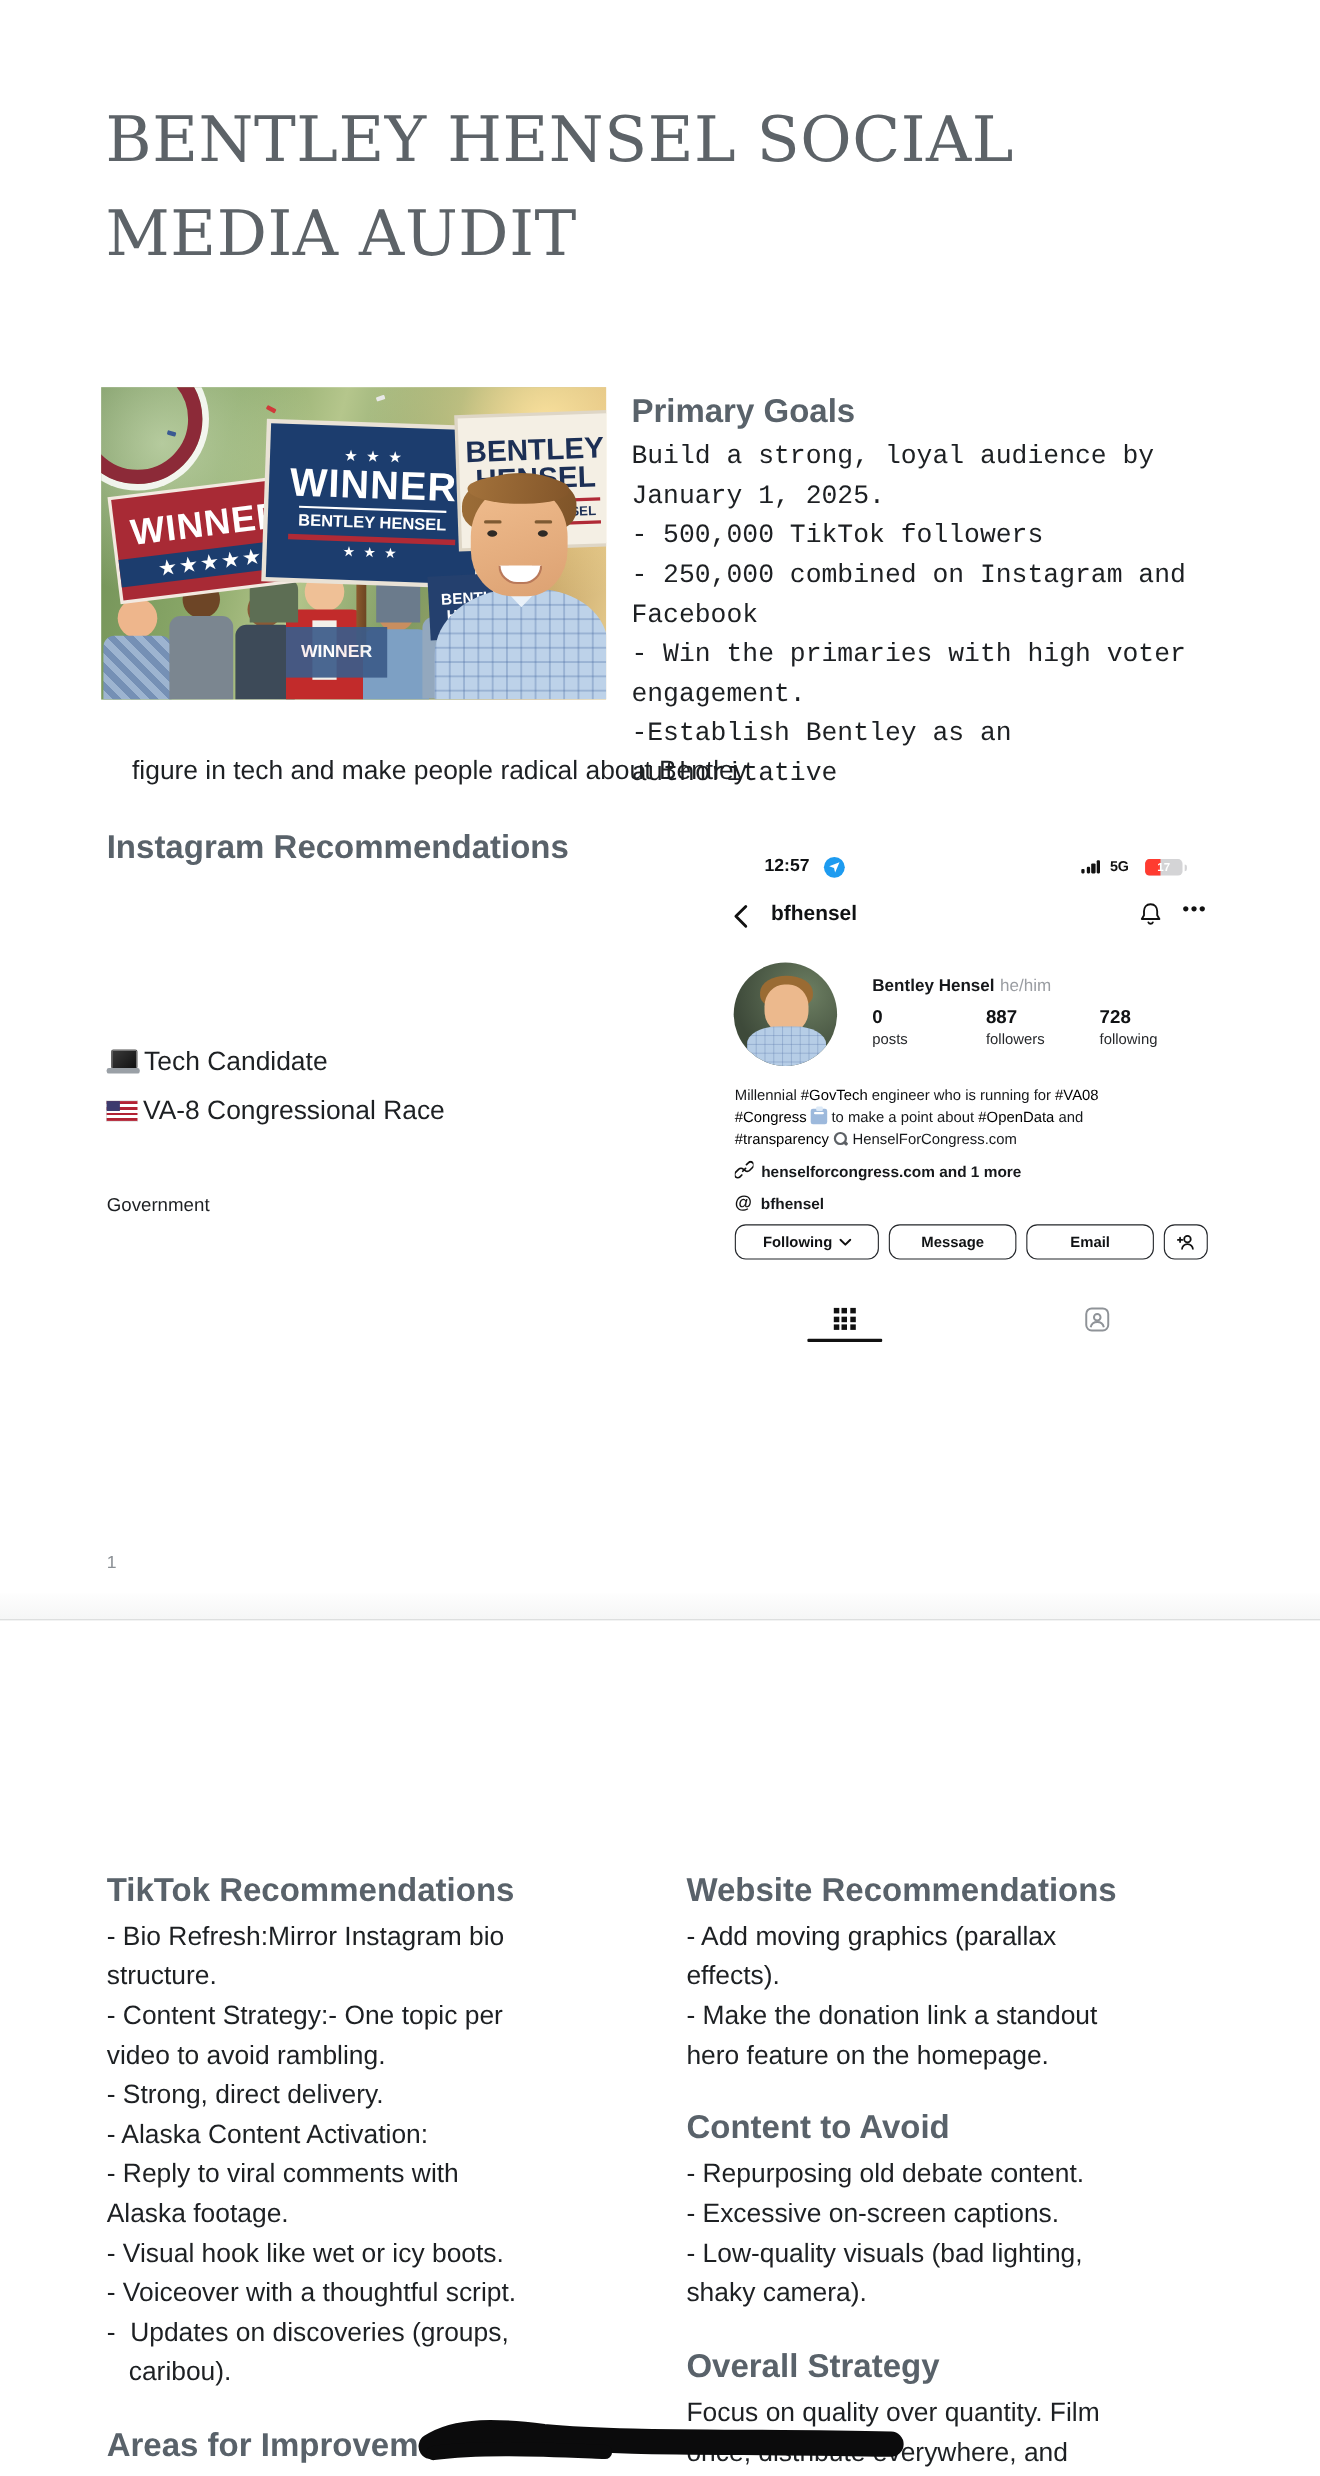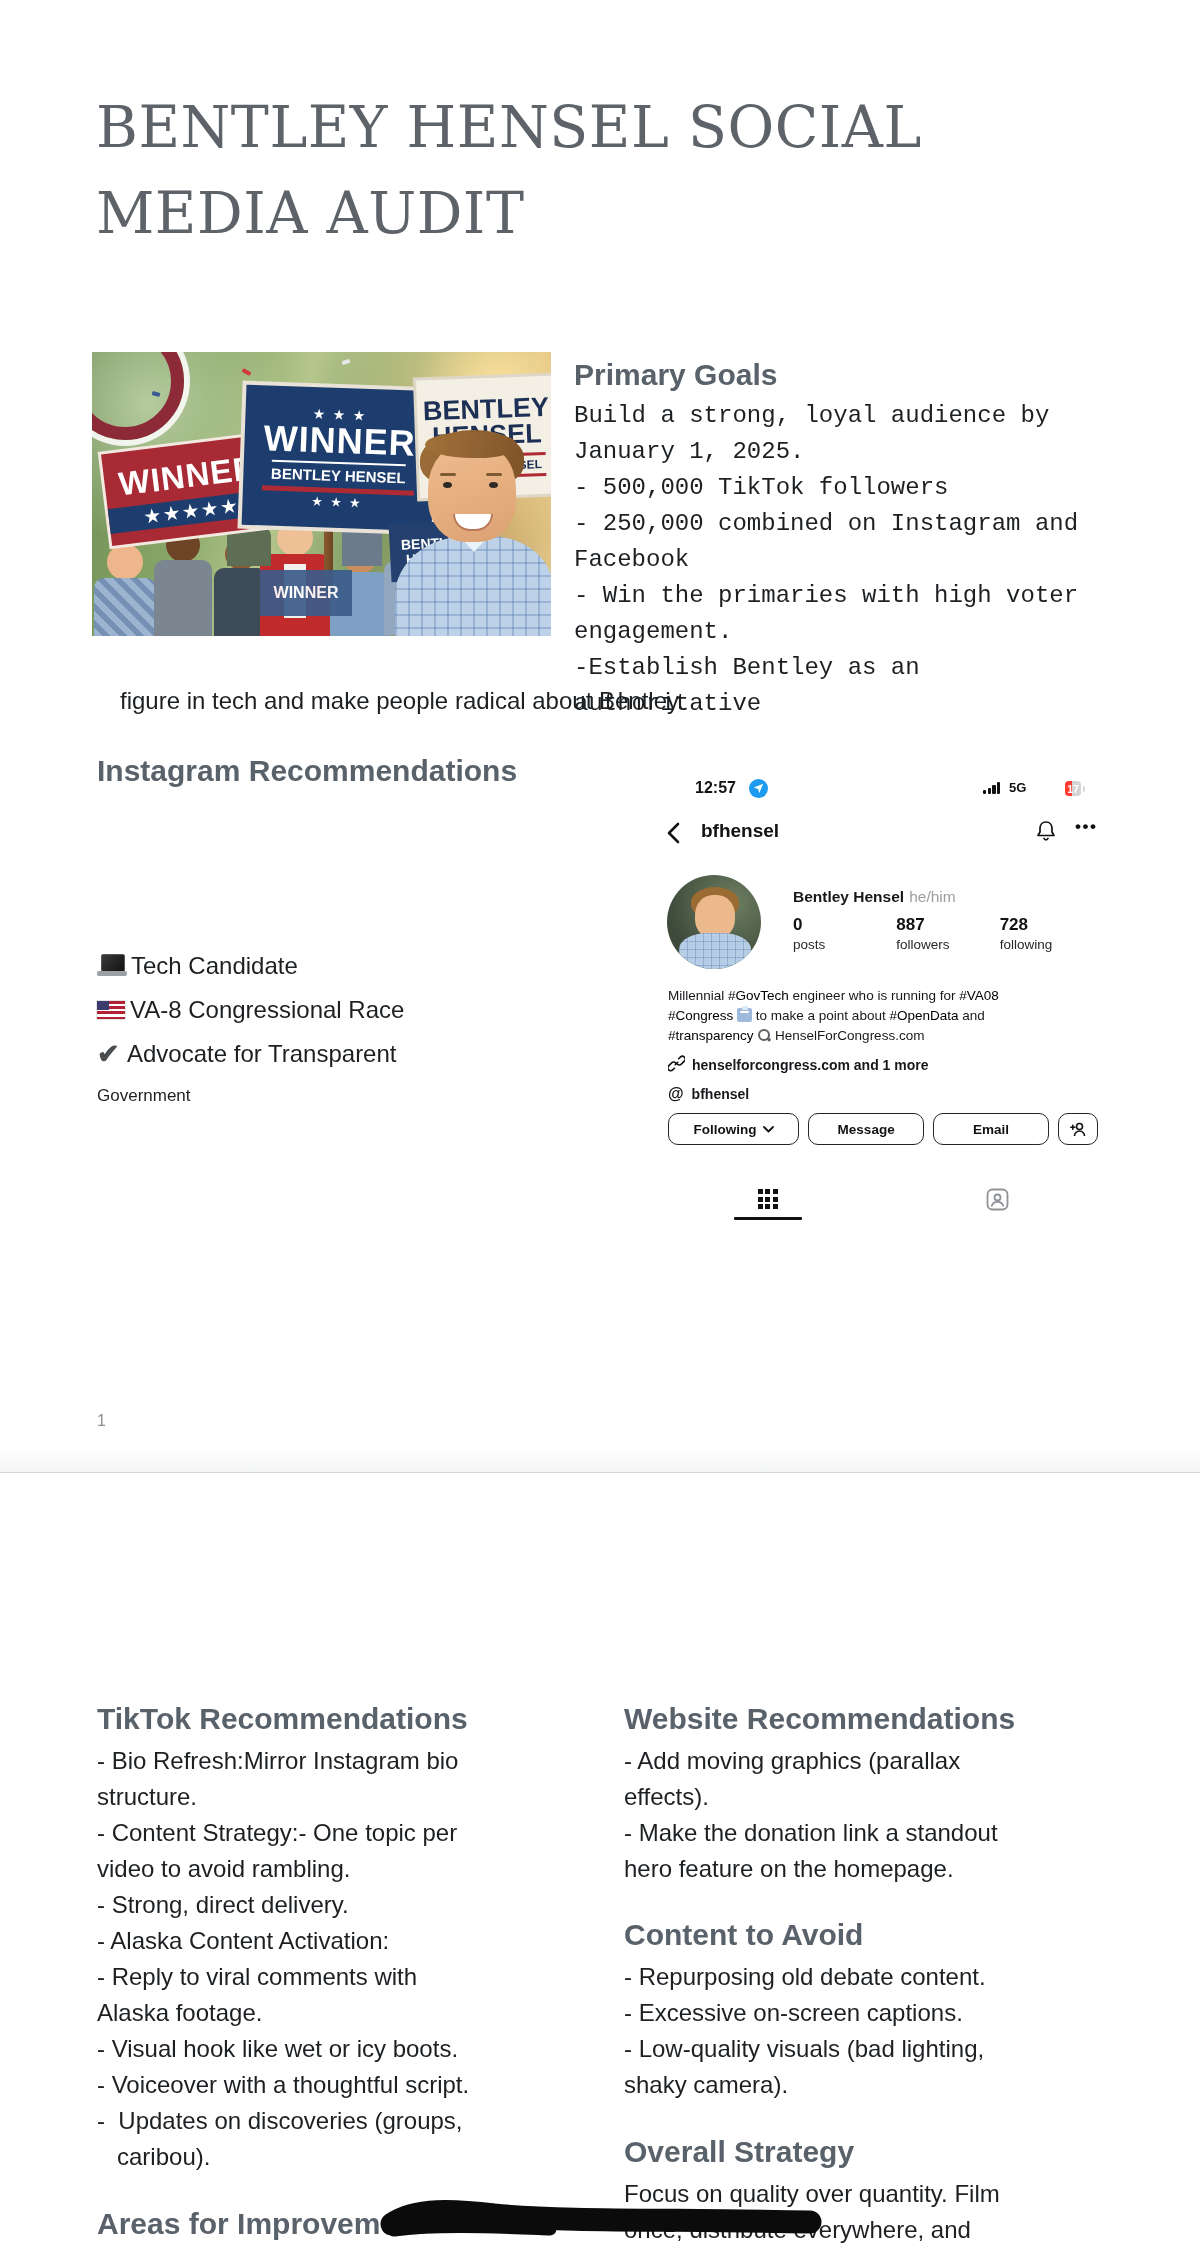--- a/index.html
+++ b/index.html
@@ -46,21 +46,21 @@
   .check-icon::before{content:"✔";}
   
   .ig{position:absolute;left:653px;top:773px;width:459px;height:448px;background:#fff;color:#101214;}
   .ig-status{position:absolute;left:0;top:4px;width:459px;height:24px;}
   .ig-time{position:absolute;left:42px;top:2px;font-size:16px;font-weight:700;}
   .loc-icon{position:absolute;left:96px;top:2px;width:19px;height:19px;border-radius:50%;background:#1d9bf0;}
   .loc-icon svg{position:absolute;left:4px;top:4px;}
   .sig-bars{position:absolute;left:330px;top:5px;display:flex;align-items:flex-end;gap:1.5px;height:12px;}
   .sig-bars i{display:block;width:3.2px;background:#111;border-radius:1px;}
   .ig-5g{position:absolute;left:356px;top:3px;font-size:13px;font-weight:600;color:#111;}
-  .battery{position:absolute;left:388px;top:4px;width:16px;height:15px;border-radius:4px;background:#d4d4d6;margin-left:24px;}
+  .battery{position:absolute;left:388px;top:4px;width:34px;height:15px;border-radius:4px;background:#d4d4d6;}
   .battery::after{content:"";position:absolute;right:-4px;top:4.5px;width:2.5px;height:6px;background:#d4d4d6;border-radius:0 2px 2px 0;}
   .battery .fill{position:absolute;left:0;top:0;width:42%;height:100%;background:#ff3b30;border-radius:4px 0 0 4px;}
   .battery .num{position:absolute;left:0;top:1.5px;width:100%;text-align:center;font-size:10.5px;font-weight:700;color:#fff;}
   .ig-nav{position:absolute;left:0;top:44px;width:459px;height:34px;}
   .ig-back{position:absolute;left:14px;top:5px;}
   .ig-user{position:absolute;left:48px;top:3px;font-size:19px;font-weight:700;}
   .ig-bell{position:absolute;left:382px;top:3px;}
   .ig-more{position:absolute;left:422px;top:0px;font-size:17px;font-weight:700;letter-spacing:1.5px;color:#111;}
   .ig-avatar{position:absolute;left:14px;top:102px;width:94px;height:94px;border-radius:50%;overflow:hidden;
              background:radial-gradient(circle at 70% 30%,#6d7f62,#3e4a3a 70%);}
@@ -234,24 +234,20 @@
           <span class="base"></span>
         </span>
       <span>Tech Candidate</span>
     </div>
     <div class="ex-row">
       <span class="us-flag-icon">
           <span class="canton"></span>
         </span>
       <span>VA-8 Congressional Race</span>
     </div>
-    <div class="ex-row">
-      <span class="check-icon"></span>
-      <span>Advocate for Transparent</span>
-    </div>
   </div>
   <div class="ex-cont">Government</div>
 
   <div class="ig">
     <div class="ig-status">
       <span class="ig-time">12:57</span>
       <span class="loc-icon">
         <svg width="11" height="11" viewBox="0 0 11 11">
             <path d="M10.2 0.8 L6.2 10.2 L5.2 6 L0.8 4.6 Z" fill="#fff"></path>
           </svg>

